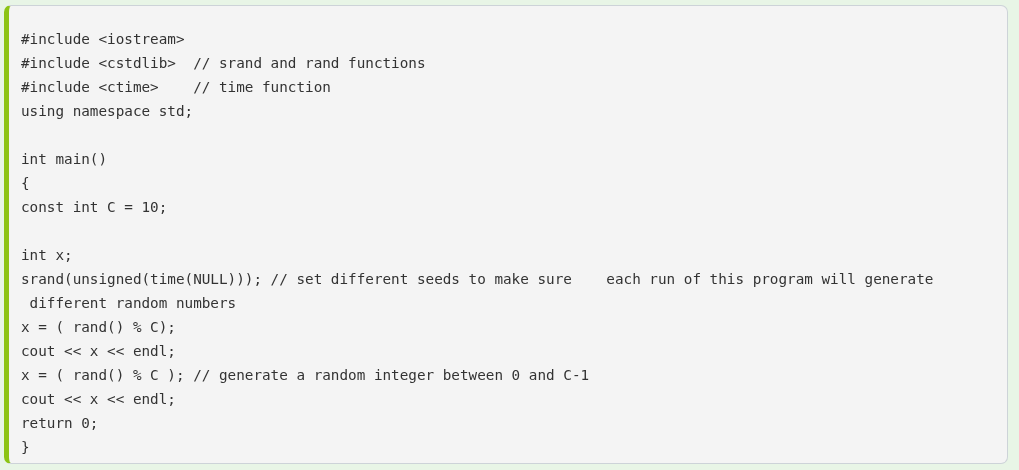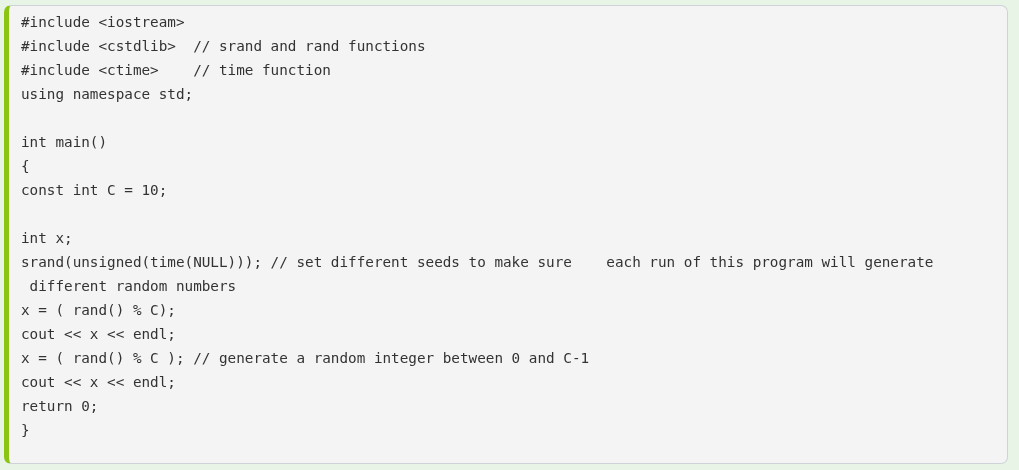--- a/index.html
+++ b/index.html
@@ -11,21 +11,21 @@
     }
     .code-box {
       position: absolute;
       left: 4px; top: 5px;
       width: 1004px; height: 459px;
       box-sizing: border-box;
       background: #f4f4f4;
       border: 1px solid #cdd3d8;
       border-left: 5px solid #8cc414;
       border-radius: 7px;
-      padding: 4px 0 0 12px;
+      padding: 21px 0 0 12px;
     }
     pre.code {
       margin: 0;
       font-family: "DejaVu Sans Mono", "Liberation Mono", monospace;
       font-size: 14.3px;
       line-height: 24px;
       color: #333333;
       white-space: pre;
     }
     .line { display: block; height: 24px; }

